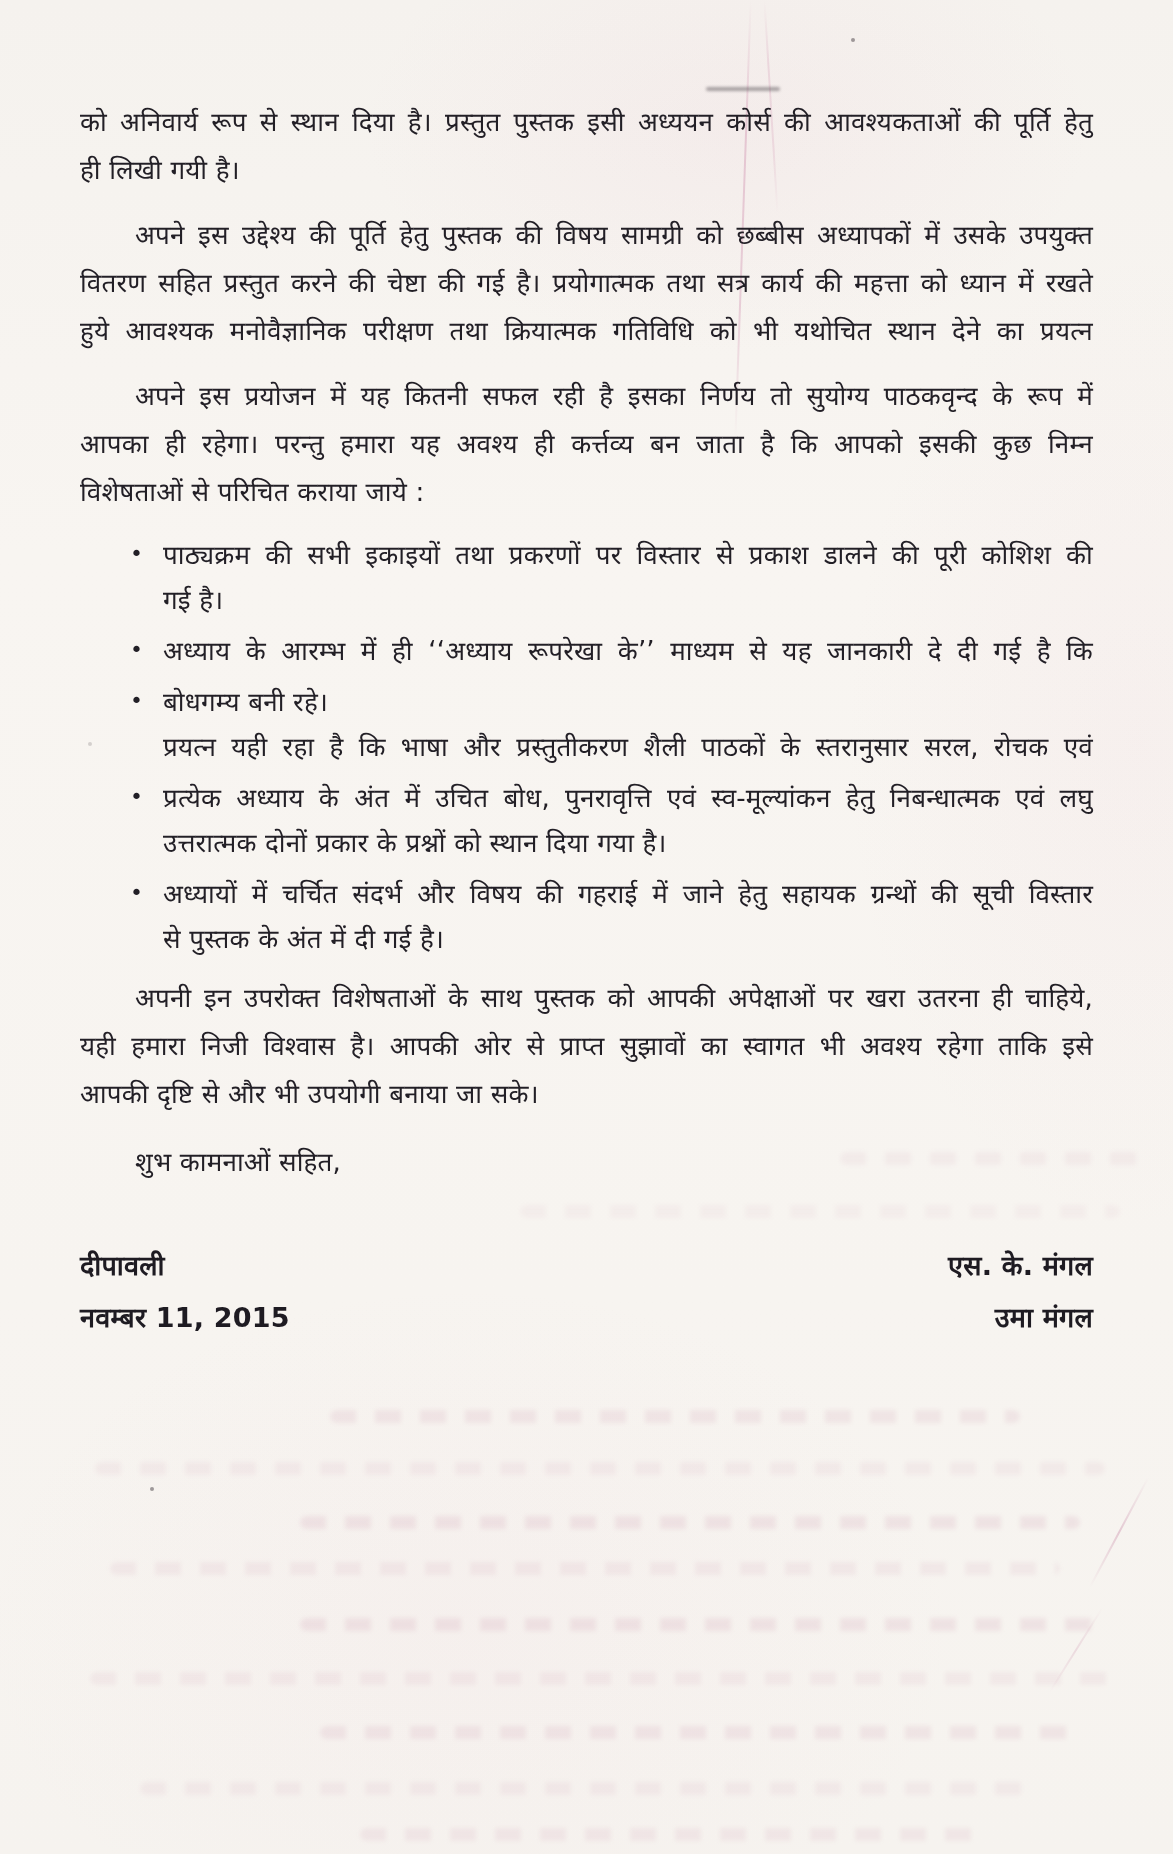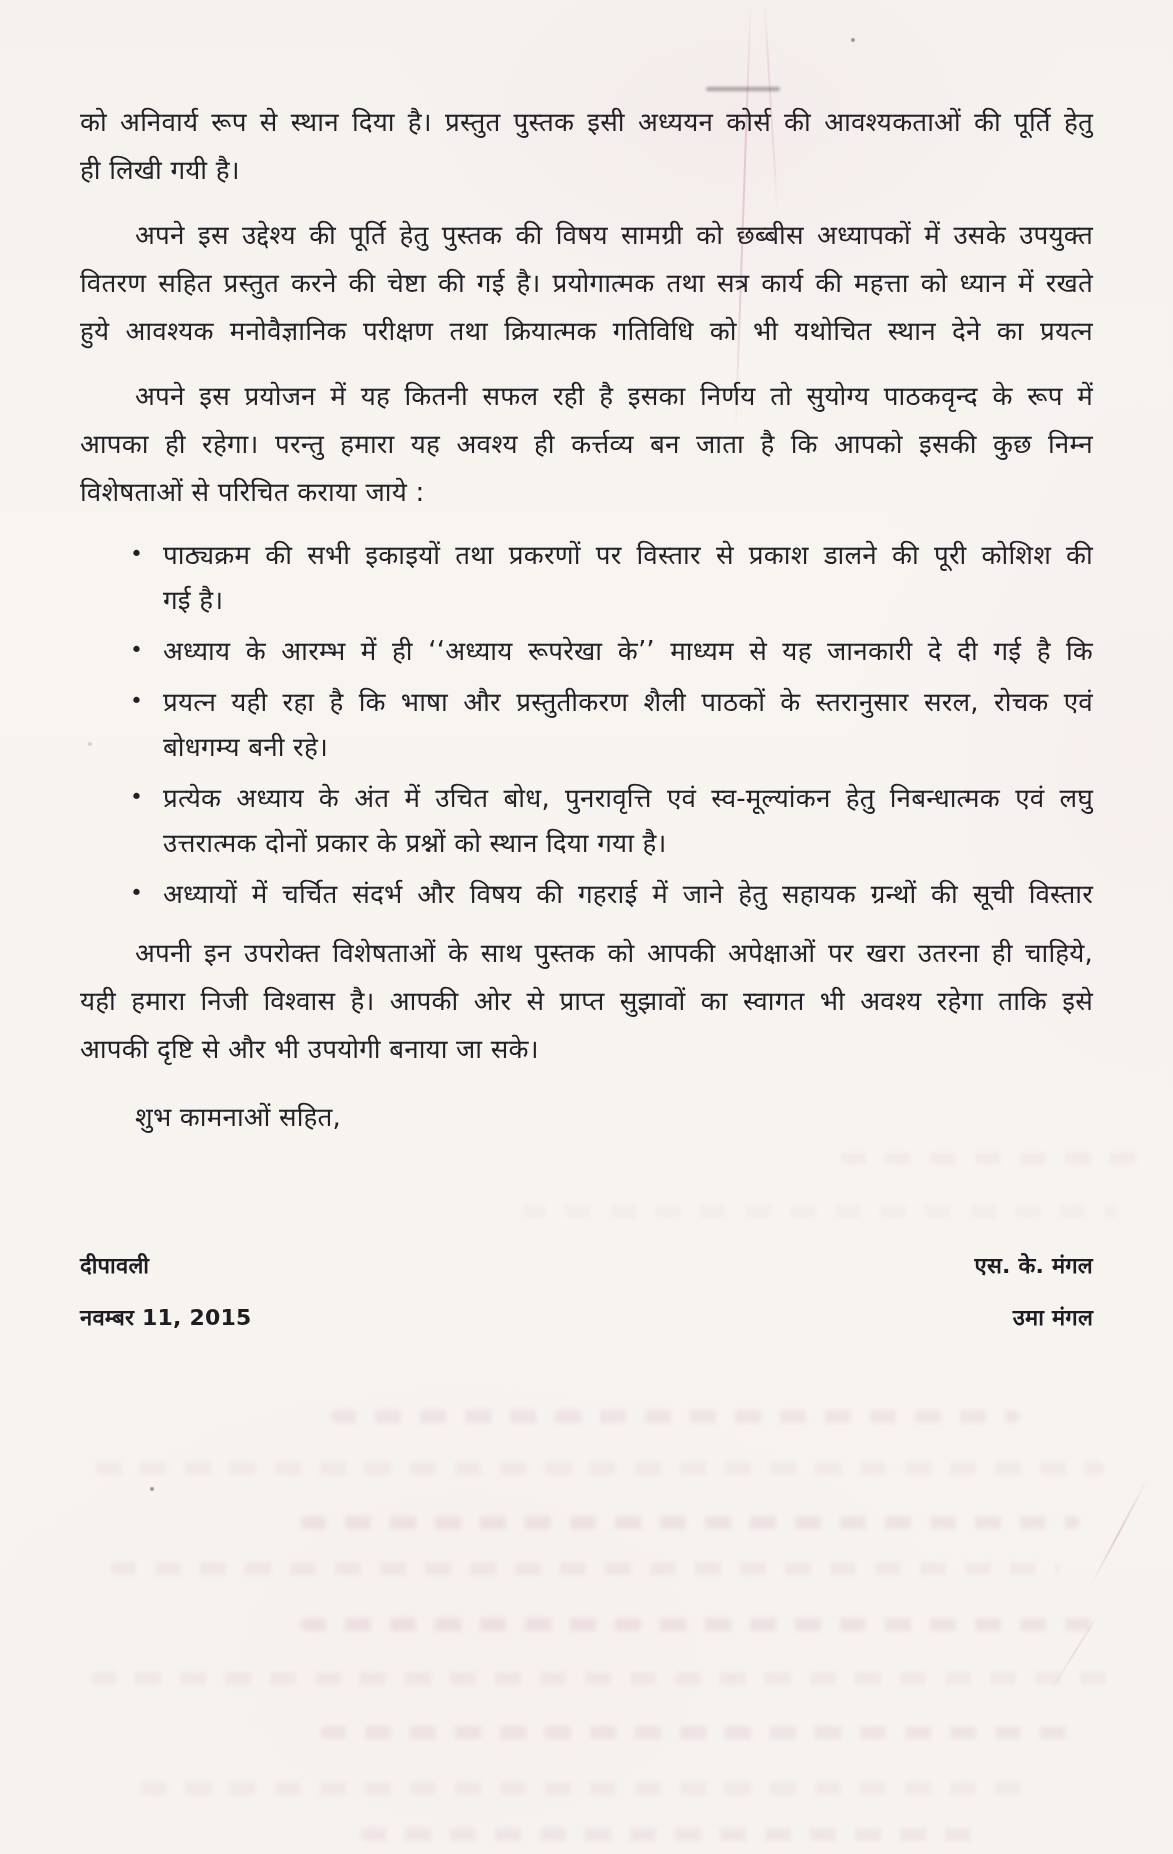--- a/index.html
+++ b/index.html
@@ -25,21 +25,21 @@
   .ln.j{text-align:justify;text-align-last:justify;}
   .ln.last{text-align:left;}
   .ind{text-indent:55px;}
   .bullets{margin:4px 0 12px 0;}
   .bullet{position:relative;padding-left:83px;margin-bottom:6px;line-height:45px;}
   .bullet .ln{min-height:45px;}
   .dot{position:absolute;left:50px;top:-2px;font-size:22px;}
   .salutation{margin-top:20px;}
   .signoff{
     position:absolute;left:80px;top:1240px;width:1013px;
-    color:#1e1b22;font-size:22px;font-weight:600;letter-spacing:.2px;
+    color:#1e1b22;font-size:27px;font-weight:600;letter-spacing:.2px;
   }
   .sig-row{display:flex;justify-content:space-between;line-height:52px;}
   
   .crease{position:absolute;width:2px;pointer-events:none;
     background:linear-gradient(rgba(214,160,185,0),rgba(214,160,185,.5) 30%,rgba(214,160,185,.45) 70%,rgba(214,160,185,0));}
   .crease.a{left:742px;top:0;height:440px;transform:rotate(2deg);}
   .crease.b{left:770px;top:0;height:215px;transform:rotate(-3.5deg);opacity:.6;}
   .smudge{position:absolute;left:706px;top:87px;width:74px;height:4px;border-radius:2px;
     background:rgba(62,56,62,.42);filter:blur(1.4px);pointer-events:none;}
   .speck{position:absolute;width:4px;height:4px;border-radius:50%;
@@ -83,31 +83,32 @@
       <span class="dot">•</span>
       <div class="ln j">पाठ्यक्रम की सभी इकाइयों तथा प्रकरणों पर विस्तार से प्रकाश डालने की पूरी कोशिश की</div>
       <div class="ln last">गई है।</div>
     </div>
     <div class="bullet">
       <span class="dot">•</span>
       <div class="ln j">अध्याय के आरम्भ में ही ‘‘अध्याय रूपरेखा के’’ माध्यम से यह जानकारी दे दी गई है कि</div>
     </div>
     <div class="bullet">
       <span class="dot">•</span>
+      <div class="ln last">बोधगम्य बनी रहे।</div>
       <div class="ln j">प्रयत्न यही रहा है कि भाषा और प्रस्तुतीकरण शैली पाठकों के स्तरानुसार सरल, रोचक एवं</div>
-      <div class="ln last">बोधगम्य बनी रहे।</div>
     </div>
     <div class="bullet">
       <span class="dot">•</span>
       <div class="ln j">प्रत्येक अध्याय के अंत में उचित बोध, पुनरावृत्ति एवं स्व-मूल्यांकन हेतु निबन्धात्मक एवं लघु</div>
       <div class="ln last">उत्तरात्मक दोनों प्रकार के प्रश्नों को स्थान दिया गया है।</div>
     </div>
     <div class="bullet">
       <span class="dot">•</span>
       <div class="ln j">अध्यायों में चर्चित संदर्भ और विषय की गहराई में जाने हेतु सहायक ग्रन्थों की सूची विस्तार</div>
+      <div class="ln last">से पुस्तक के अंत में दी गई है।</div>
     </div>
   </div>
 
   <div class="para">
     <div class="ln j ind">अपनी इन उपरोक्त विशेषताओं के साथ पुस्तक को आपकी अपेक्षाओं पर खरा उतरना ही चाहिये,</div>
     <div class="ln j">यही हमारा निजी विश्वास है। आपकी ओर से प्राप्त सुझावों का स्वागत भी अवश्य रहेगा ताकि इसे</div>
     <div class="ln last">आपकी दृष्टि से और भी उपयोगी बनाया जा सके।</div>
   </div>
 
   <div class="para salutation">

